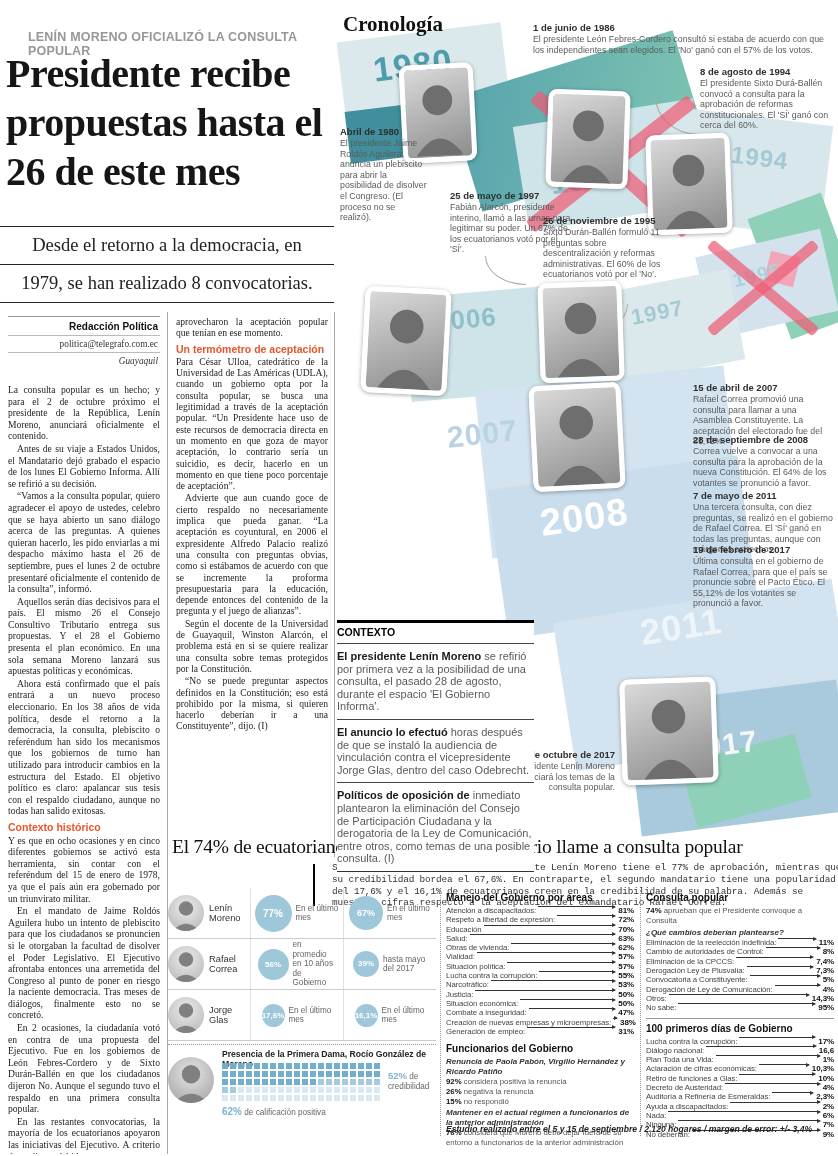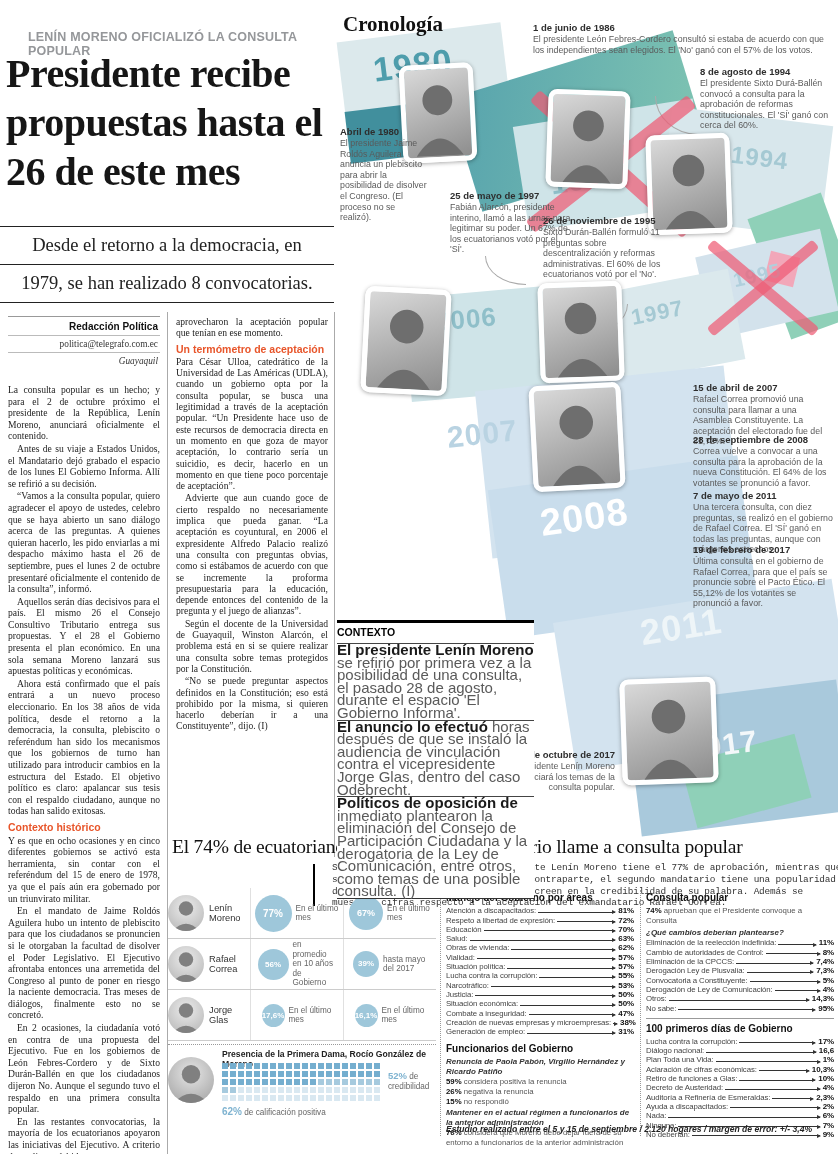--- a/index.html
+++ b/index.html
@@ -29,22 +29,22 @@
   .col2{left:176px;top:316px;width:152px;height:502px;line-height:11.3px}
   .subhead{font-family:"Liberation Sans",sans-serif;font-weight:bold;font-size:10.5px;color:#e8552a;margin:5px 0 1px}
   .vrule{position:absolute;width:1px;background:#aaa}
   .vr1{left:167px;top:312px;height:842px}
   .vr2{left:334px;top:312px;height:545px}
 
   
   .contexto{position:absolute;left:337px;top:620px;width:197px;border-top:3px solid #000;
             border-bottom:1px solid #333;background:#fff;z-index:30}
   .contexto .ct{font-family:"Liberation Sans",sans-serif;font-weight:bold;font-size:10.5px;color:#000;padding:3px 0 5px}
-  .contexto .ci{border-top:1px solid #444;padding:0 0;font-family:"Liberation Sans",sans-serif;
-                font-size:15px;line-height:12.6px;color:#5a5a5a}
+  .contexto .ci{border-top:1px solid #444;padding:6px 0;font-family:"Liberation Sans",sans-serif;
+                font-size:11px;line-height:12.6px;color:#5a5a5a}
   .contexto .ci b{color:#1a1a1a}
 
   
   .timeline{position:absolute;left:335px;top:4px;width:503px;height:856px;overflow:hidden}
   .tl-title{position:absolute;left:8px;top:8px;font-family:"Liberation Serif",serif;font-weight:600;
             font-size:21px;color:#111;z-index:20}
   .ts{position:absolute}
   .s1{left:8px;top:28px;width:165px;height:115px;background:#dce9ec;transform:rotate(-7deg)}
   .s2{left:12px;top:96px;width:195px;height:52px;background:#418f9d;transform:rotate(-7deg)}
   .s3{left:125px;top:58px;width:235px;height:118px;background:linear-gradient(115deg,#57a3ad,#7fc4b2);transform:rotate(-17deg)}
@@ -141,21 +141,21 @@
   .dama-ava svg{display:block;width:100%;height:100%}
   .dama-title{margin-left:54px;font-weight:bold;font-size:8.6px;color:#222}
   .waffle{position:absolute;left:54px;top:18px;display:grid;grid-template-columns:repeat(20,6.4px);
           grid-auto-rows:6.4px;gap:1.6px}
   .waffle span{display:block}
   .dama-52{position:absolute;left:220px;top:26px;width:48px;font-size:8.2px;line-height:9.6px;color:#666}
   .dama-52 b{color:#7fb3d0;font-size:9.5px}
   .dama-62{position:absolute;left:54px;top:61px;font-size:8.2px;color:#666}
   .dama-62 b{color:#7fb3d0;font-size:10px}
 
-  .stat-row{display:flex;align-items:flex-end;height:9.3px;font-size:7.8px;letter-spacing:-.1px}
+  .stat-row{display:flex;align-items:flex-start;height:9.3px;font-size:7.8px;letter-spacing:-.1px}
   .stat-label{color:#444;white-space:nowrap}
   .stat-leader{flex:1;min-width:4px;border-bottom:1.2px solid #333;margin:0 3px 2.5px 2px;position:relative}
   .stat-leader::after{content:'';position:absolute;right:-1px;bottom:-2.6px;border-left:4px solid #333;
                       border-top:2px solid transparent;border-bottom:2px solid transparent}
   .stat-value{font-weight:bold;font-size:8px;color:#111;white-space:nowrap}
   .it{font-style:italic;font-weight:bold;font-size:8px;line-height:9.6px;color:#333;margin:2px 0 1px}
   .fl{font-size:7.8px;line-height:9.6px;color:#555}
   .fl b{color:#111}
   .blk{margin-top:7px}
   .lead-line{font-size:7.8px;line-height:9.8px;color:#555}
@@ -599,21 +599,21 @@
           <span class="stat-label">Generación de empleo:</span>
           <span class="stat-leader"></span>
           <span class="stat-value">31%</span>
         </div>
       </div>
     <div class="blk">
       <div class="ph-h">Funcionarios del Gobierno</div>
       <div class="it">Renuncia de Paola Pabón, Virgilio Hernández y Ricardo Patiño</div>
       <div>
 
-          <div class="fl"><b>59%</b><span> considera positiva la renuncia</span></div>
+          <div class="fl"><b>92%</b><span> considera positiva la renuncia</span></div>
 
           <div class="fl"><b>26%</b><span> negativa la renuncia</span></div>
 
           <div class="fl"><b>15%</b><span> no respondió</span></div>
         </div>
       <div class="it">Mantener en el actual régimen a funcionarios de la anterior administración</div>
       <div>
 
           <div class="fl"><b>76%</b><span> considera que Moreno debe dejar fuera de su entorno a funcionarios de la anterior administración</span></div>
         </div>

